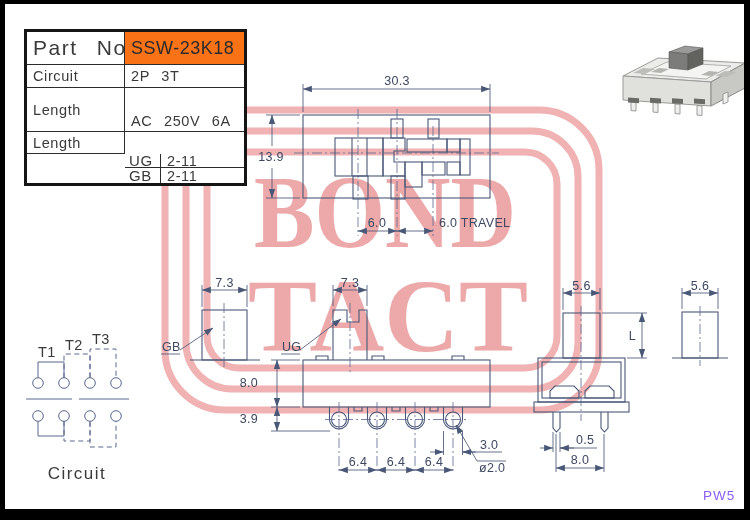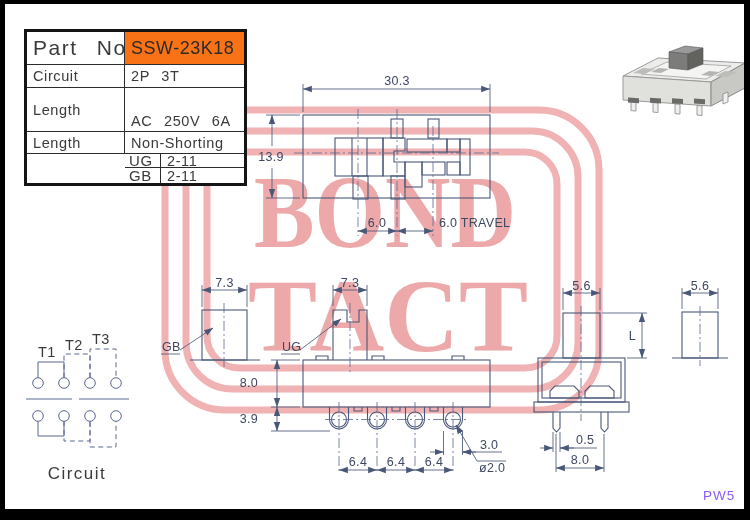--- a/index.html
+++ b/index.html
@@ -236,21 +236,20 @@
     <div class="c lbl-big" style="grid-column:1;grid-row:1;">Part No</div>
     <div class="c nr val-hl" style="grid-column:2/4;grid-row:1;">SSW-23K18</div>
 
     <div class="c" style="grid-column:1;grid-row:2;">Circuit</div>
     <div class="c nr ws" style="grid-column:2/4;grid-row:2;">2P 3T</div>
 
     <div class="c" style="grid-column:1;grid-row:3/5;">Length</div>
     <div class="c nr ws" style="grid-column:2/4;grid-row:4;">AC 250V 6A</div>
 
     <div class="c" style="grid-column:1;grid-row:5;">Length</div>
-    <div class="c nr" style="grid-column:2/4;grid-row:5;">Non-Shorting</div>
 
     <div class="c subkey" style="grid-column:2;grid-row:6;">UG</div>
     <div class="c nr" style="grid-column:3;grid-row:6;">2-11</div>
     <div class="c nb subkey" style="grid-column:2;grid-row:7;">GB</div>
     <div class="c nr nb" style="grid-column:3;grid-row:7;">2-11</div>
   </div>
 
   <div class="page-code">PW5</div>
 
   <div class="page-border"></div>

